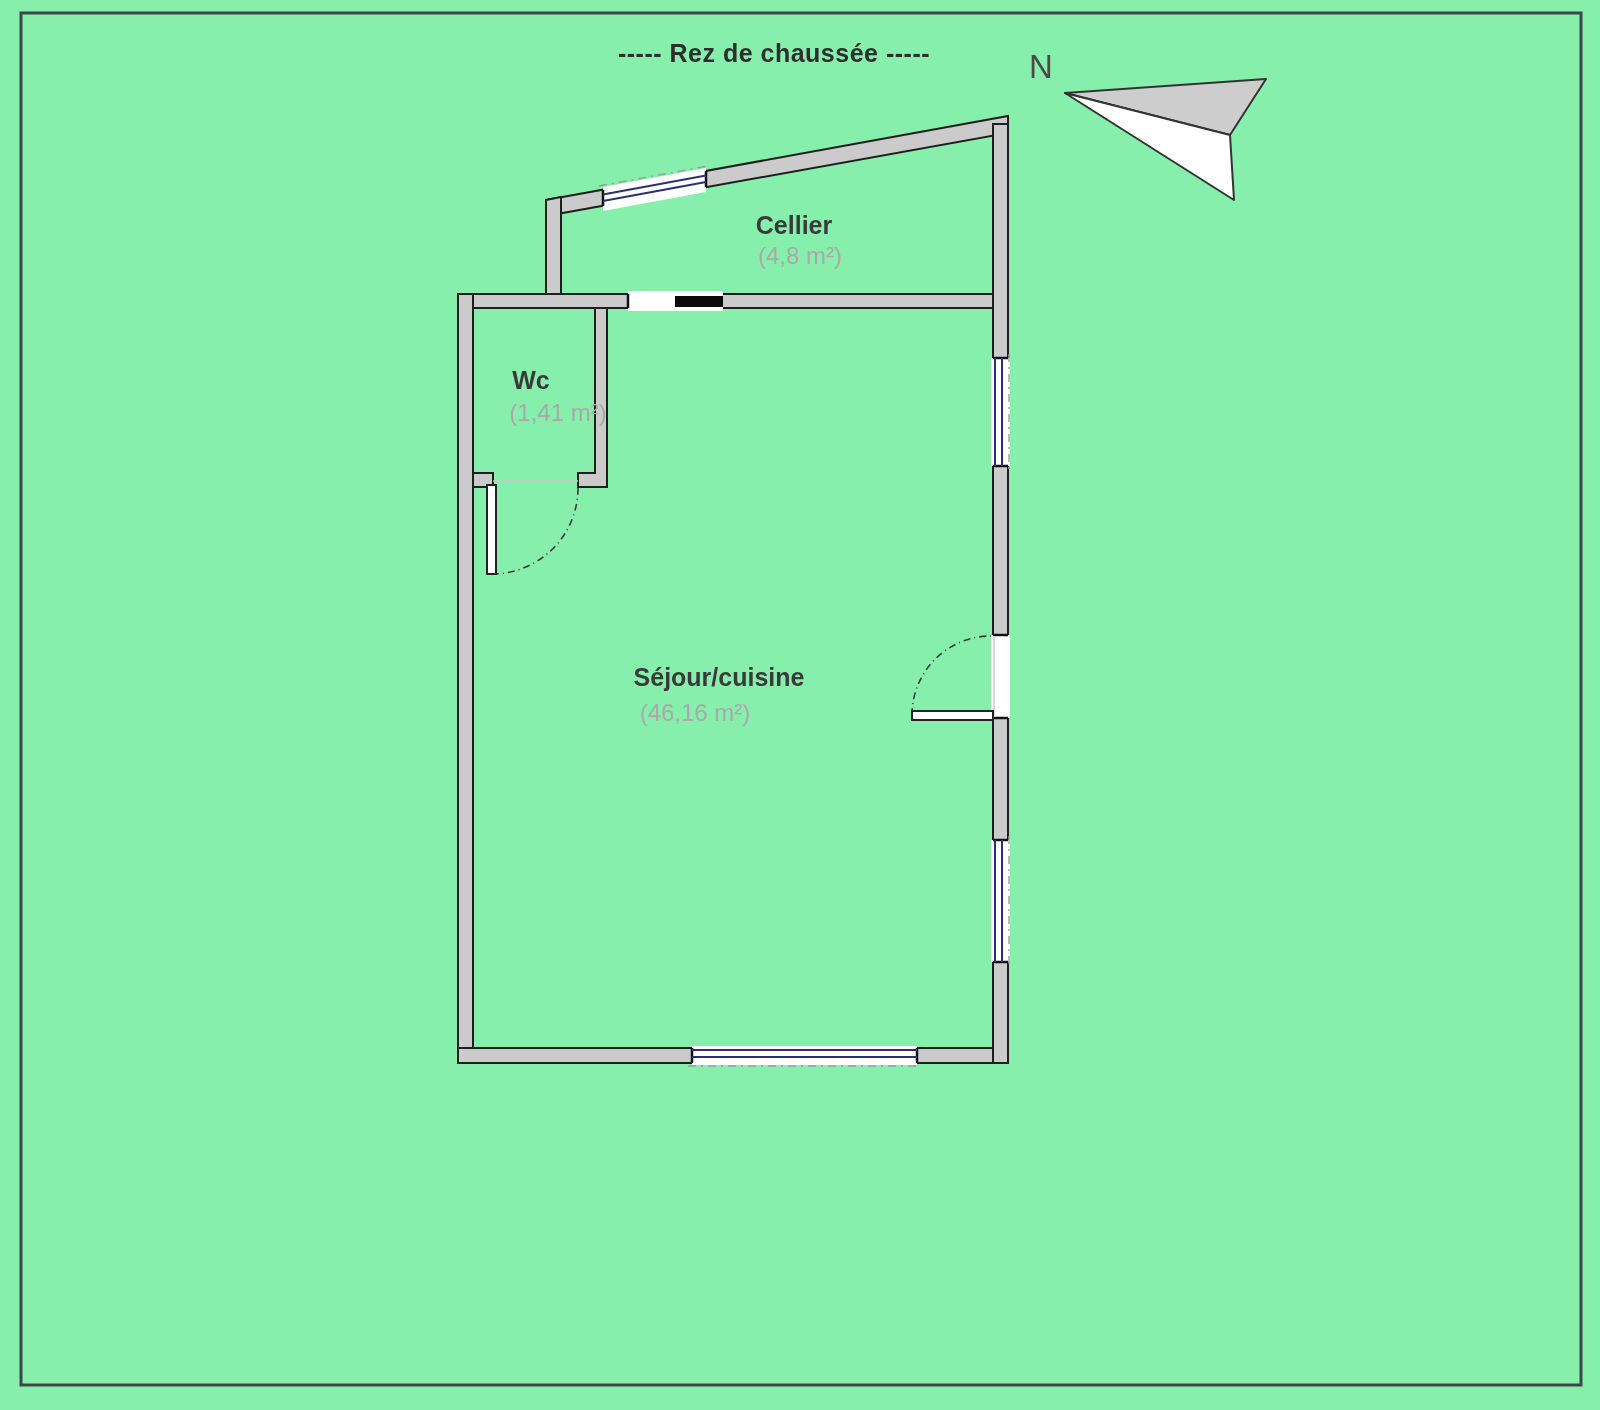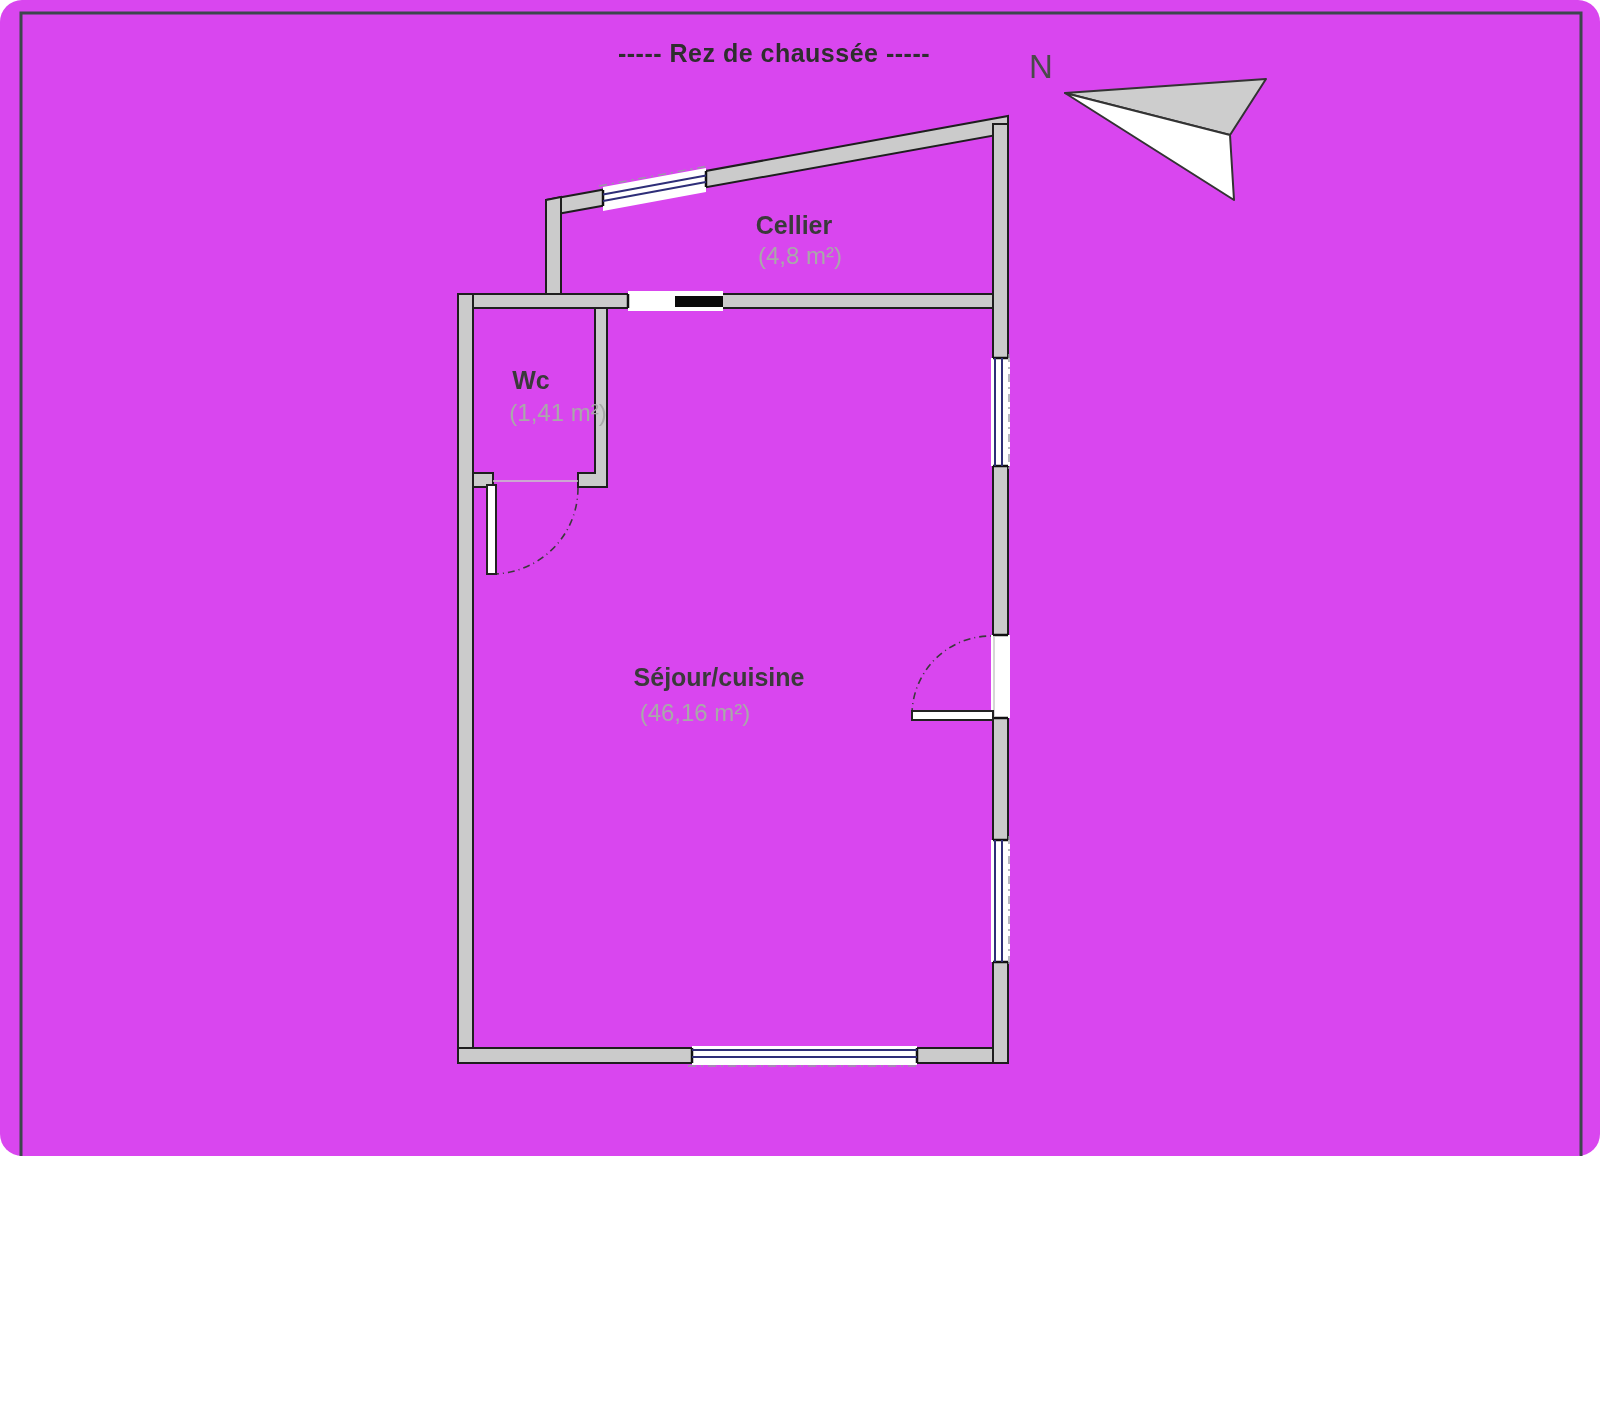--- a/index.html
+++ b/index.html
@@ -1,17 +1,17 @@
 <!DOCTYPE html>
 <html><head>
 <meta charset="utf-8">
 <style>
   html, body { margin: 0; padding: 0; background: #ffffff; }
   body { font-family: "Liberation Sans", sans-serif; }
-  .stage { position: relative; width: 1600px; height: 1156px; background: #d946ef; border-radius: 22px; }
+  .stage { position: relative; width: 1600px; height: 1410px; background: #86efac; }
   svg { display: block; }
   .room-name  { font-family: "Liberation Sans", sans-serif; font-size: 25px; font-weight: bold; fill: #3a3a3a; }
   .room-area  { font-family: "Liberation Sans", sans-serif; font-size: 24px; font-weight: normal; fill: #a9a9a9; }
   .plan-title { font-family: "Liberation Sans", sans-serif; font-size: 25px; font-weight: 600; fill: #2e2e2e; letter-spacing: 0.5px; }
   .north-label{ font-family: "Liberation Sans", sans-serif; font-size: 33px; font-weight: 400; fill: #4a4a4a; }
   .wall   { fill: #cbcbcb; stroke: #1e1e1e; stroke-width: 2px; }
   .punch  { fill: #ffffff; stroke: none; }
   .cap    { stroke: #111111; stroke-width: 2.5px; }
   .winline{ stroke: #2e2e78; stroke-width: 2px; fill: none; }
   .dashout{ stroke: #9a9aa6; stroke-width: 1.4px; fill: none; stroke-dasharray: 8 5 2 5; }

